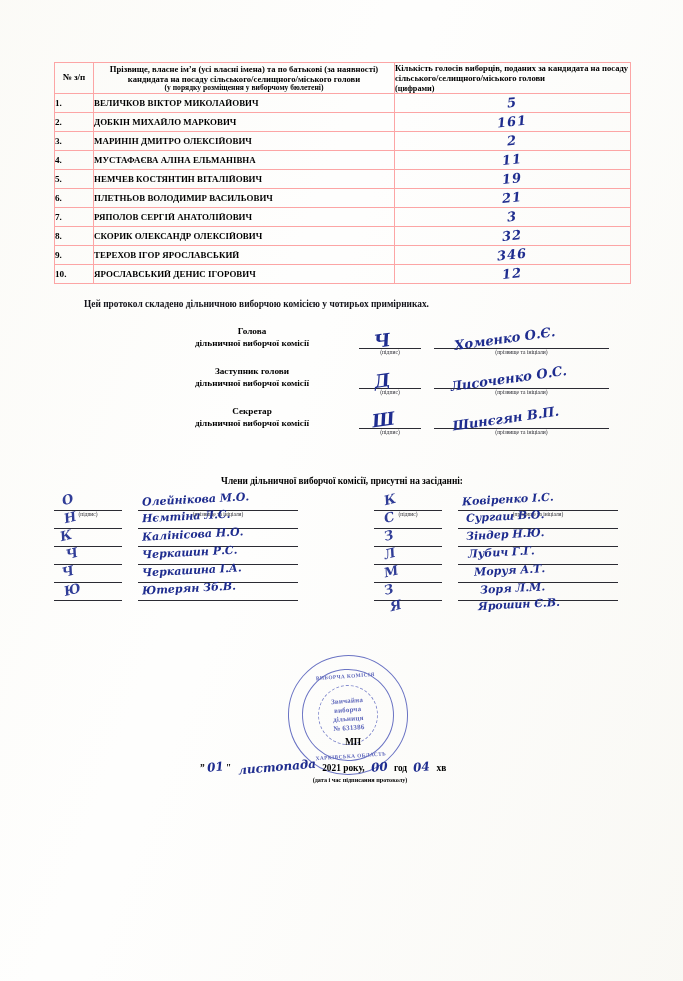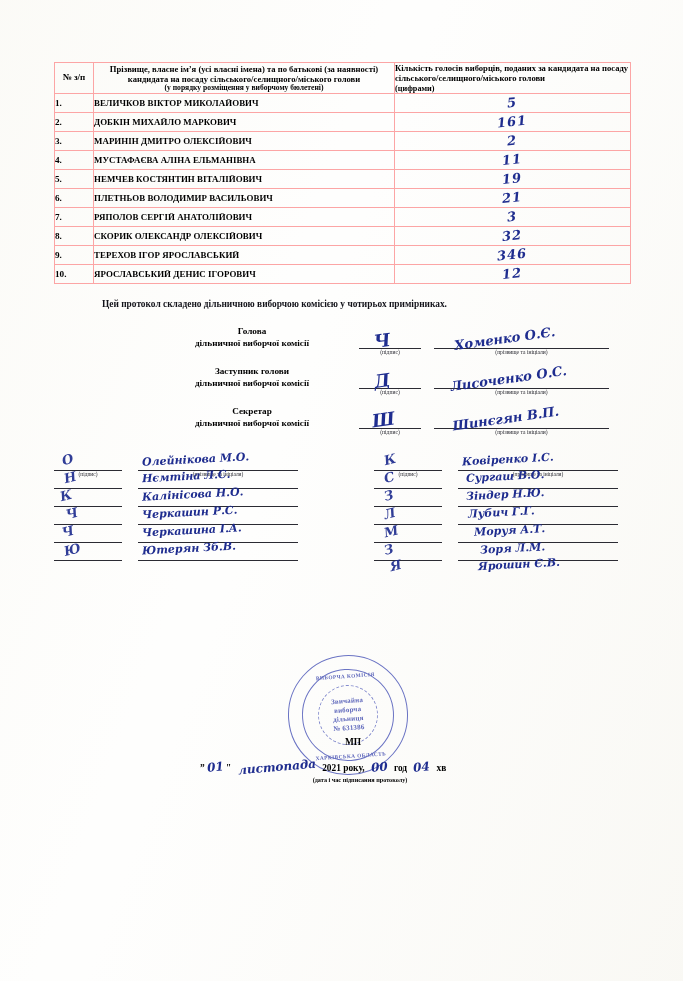--- a/index.html
+++ b/index.html
@@ -110,21 +110,21 @@
     font-weight: bold;
   }
   td.count .hand {
     font-size: 13px;
     line-height: 1;
     display: inline-block;
     transform: rotate(-6deg) translateY(-1px);
     letter-spacing: 1px;
   }
   .para {
-    margin: 13px 0 0 60px;
+    margin: 13px 0 0 42px;
     font-size: 9.4px;
     font-weight: bold;
     color: #13131a;
     line-height: 1.55;
   }
   
   .sig-block {
     margin-top: 14px;
     margin-left: 12px;
     position: relative;
@@ -417,20 +417,21 @@
         <div class="sig-line" style="left:305px; top:22px; width:62px;"></div>
         <div class="sig-cap" style="left:305px; top:23px; width:62px;">(підпис)</div>
         <div class="sig-mark" style="left:318px; top:3px; font-size:18px;">Ш</div>
         <div class="sig-line" style="left:380px; top:22px; width:175px;"></div>
         <div class="sig-cap" style="left:380px; top:23px; width:175px;">(прізвище та ініціали)</div>
         <div class="sig-mark" style="left:398px; top:5px; font-size:13px;">Шинєгян В.П.</div>
       </div>
 
     </div>
 
+    <div class="members-title">Члени дільничної виборчої комісії, присутні на засіданні:</div>
 
     <div class="members">
 
       <div class="mline" style="left:0px;  top:16px; width:68px;"></div>
       <div class="mcap" style="left:0px;  top:17px; width:68px;">(підпис)</div>
       <div class="mline" style="left:84px; top:16px; width:160px;"></div>
       <div class="mcap" style="left:84px; top:17px; width:160px;">(прізвище та ініціали)</div>
       <div class="mline" style="left:0px;  top:34px; width:68px;"></div>
       <div class="mline" style="left:84px; top:34px; width:160px;"></div>
       <div class="mline" style="left:0px;  top:52px; width:68px;"></div>

